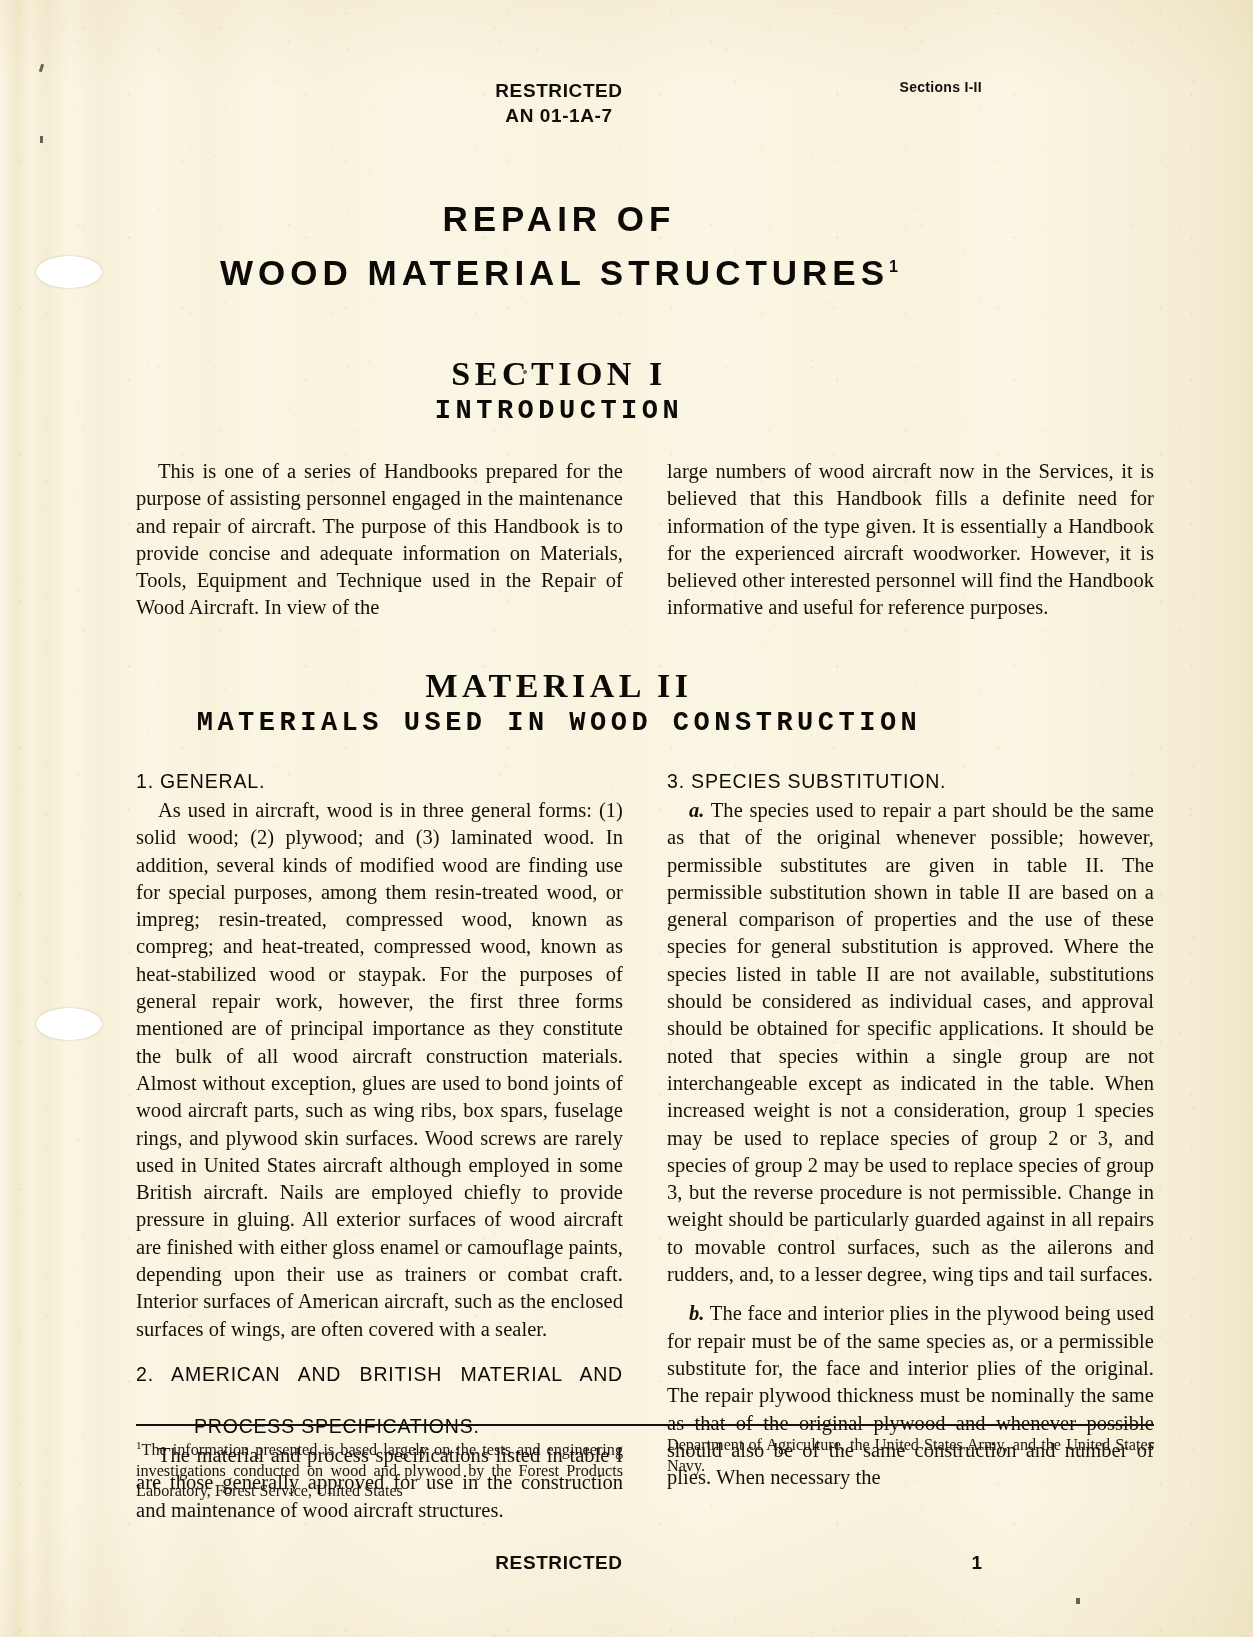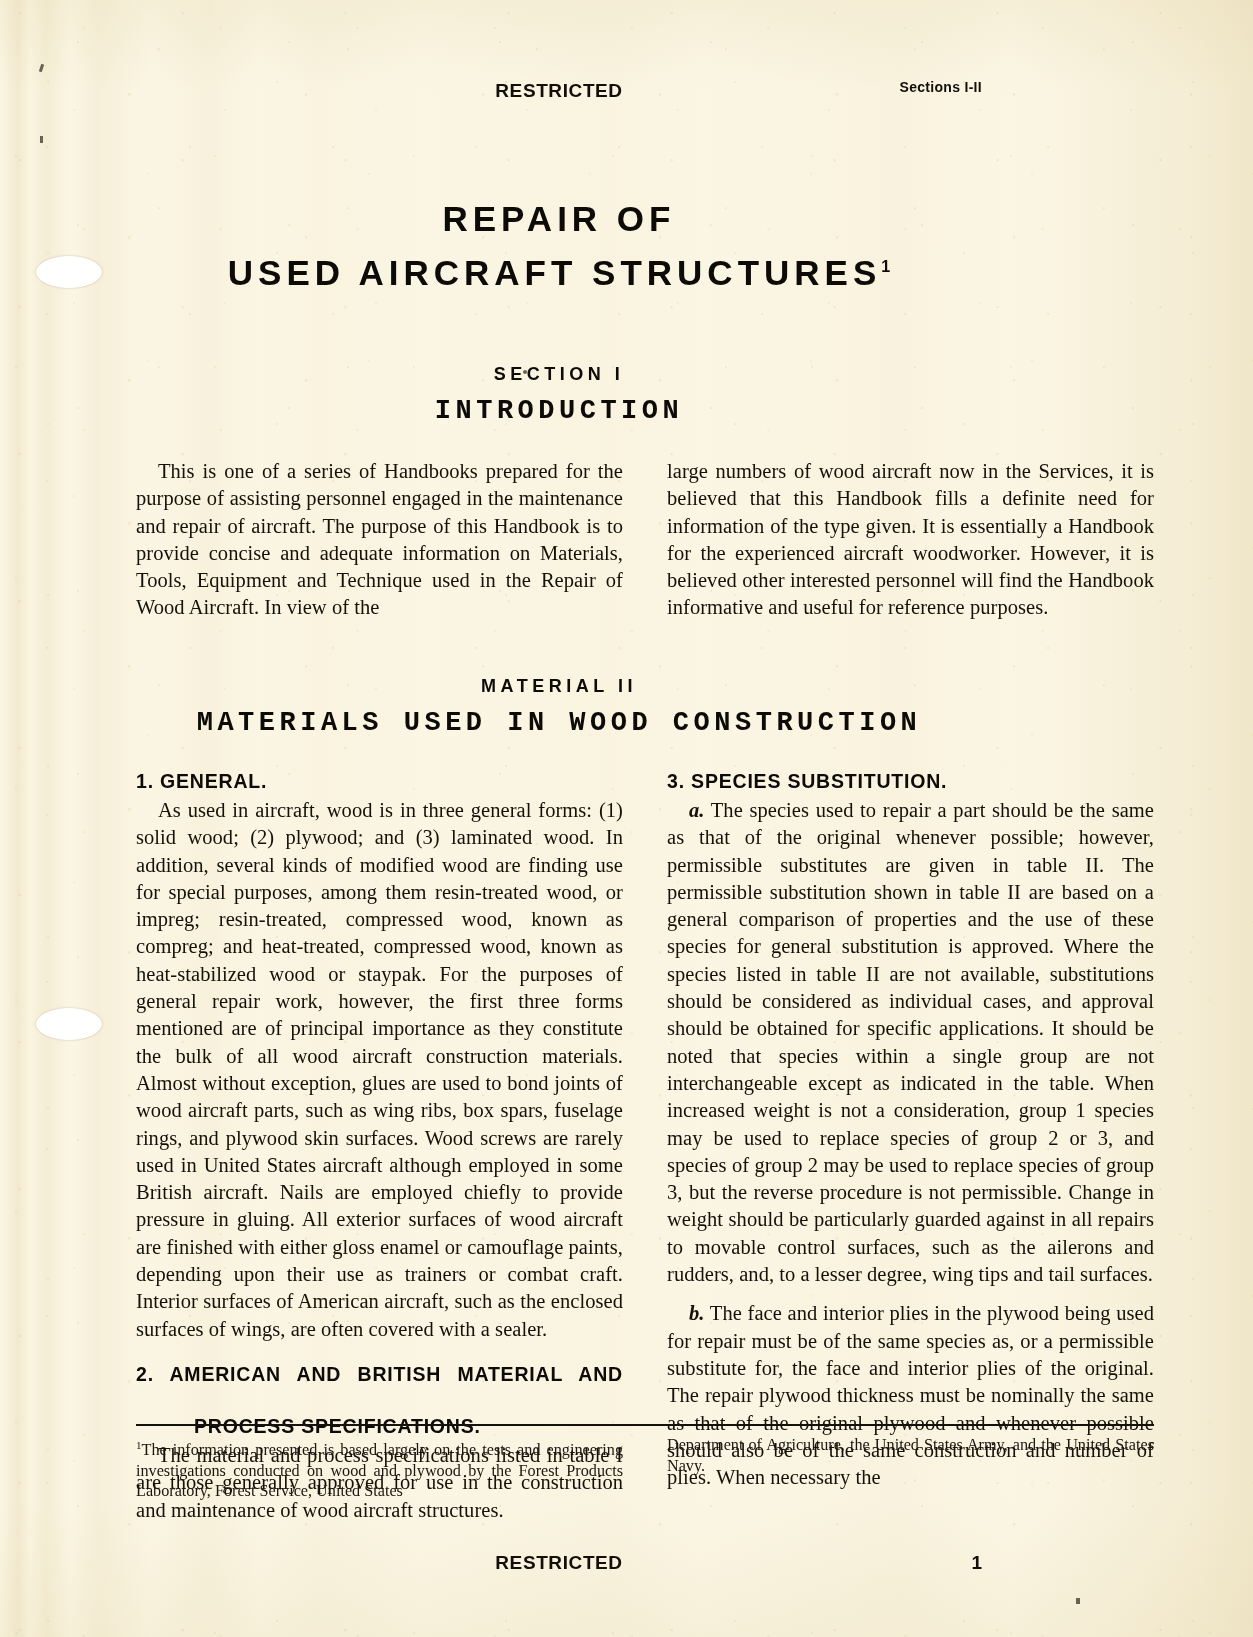--- a/index.html
+++ b/index.html
@@ -137,23 +137,23 @@
   }
 
   
   .sec-head {
     position: absolute;
     left: 136px;
     right: 100px;
     text-align: center;
   }
   .sec-num {
-    font-family: Liberation Sans, sans-serif;
-    font-weight: bold;
-    font-size: 18px;
+    font-family: Liberation Serif, serif;
+    font-weight: bold;
+    font-size: 34px;
     letter-spacing: 4.5px;
     line-height: 36px;
     color: #0d0b08;
   }
   .sec-title {
     font-family: Liberation Mono, monospace;
     font-weight: bold;
     font-size: 27px;
     letter-spacing: 4.5px;
     line-height: 38px;
@@ -188,21 +188,21 @@
     font-family: "Liberation Serif", serif;
   }
   p.body.indent { text-indent: 22px; }
   p.body.hang-a { text-indent: 22px; }
 
   .ital { font-style: italic; font-weight: bold; }
 
   h3.numhead {
     margin: 18px 0 3px 0;
     font-family: "Liberation Sans", sans-serif;
-    font-weight: bold;
+    font-weight: normal;
     font-size: 19.5px;
     letter-spacing: 0.8px;
     line-height: 26px;
     color: #0d0b08;
   }
   h3.numhead.first { margin-top: 0; }
 
   h3.numhead.spread {
     text-align: justify;
     letter-spacing: 0.8px;
@@ -300,27 +300,28 @@
   <div class="mark" style="left:40px; top:64px; width:3px; height:8px; transform:rotate(18deg);"></div>
   <div class="mark" style="left:40px; top:136px; width:3px; height:7px;"></div>
   <div class="mark" style="left:523px; top:370px; width:4px; height:4px; border-radius:50%;"></div>
   <div class="mark" style="left:1076px; top:1598px; width:4px; height:6px;"></div>
 
   <div class="content">
 
     <div class="runhead">
       <div class="runhead-center">
         <div>RESTRICTED</div>
+        <div>AN 01-1A-7</div>
       </div>
       <div class="runhead-right">Sections I-II</div>
     </div>
 
     <div class="title-block">
       <div class="title-line title-1">REPAIR OF</div>
-      <div class="title-line title-2"><span>USED AIRCRAFT STRUCTURES</span><span class="title-sup">1</span></div>
+      <div class="title-line title-2"><span>WOOD MATERIAL STRUCTURES</span><span class="title-sup">1</span></div>
     </div>
 
     <div class="sec-head" id="section-1-head">
       <div class="sec-num">SECTION I</div>
       <div class="sec-title">INTRODUCTION</div>
     </div>
 
     <div class="twocol" id="intro-cols">
       <div class="col">
         <p class="body indent">This is one of a series of Handbooks prepared for the purpose of assisting personnel engaged in the maintenance and repair of aircraft. The purpose of this Handbook is to provide concise and adequate information on Materials, Tools, Equipment and Technique used in the Repair of Wood Aircraft. In view of the</p>

